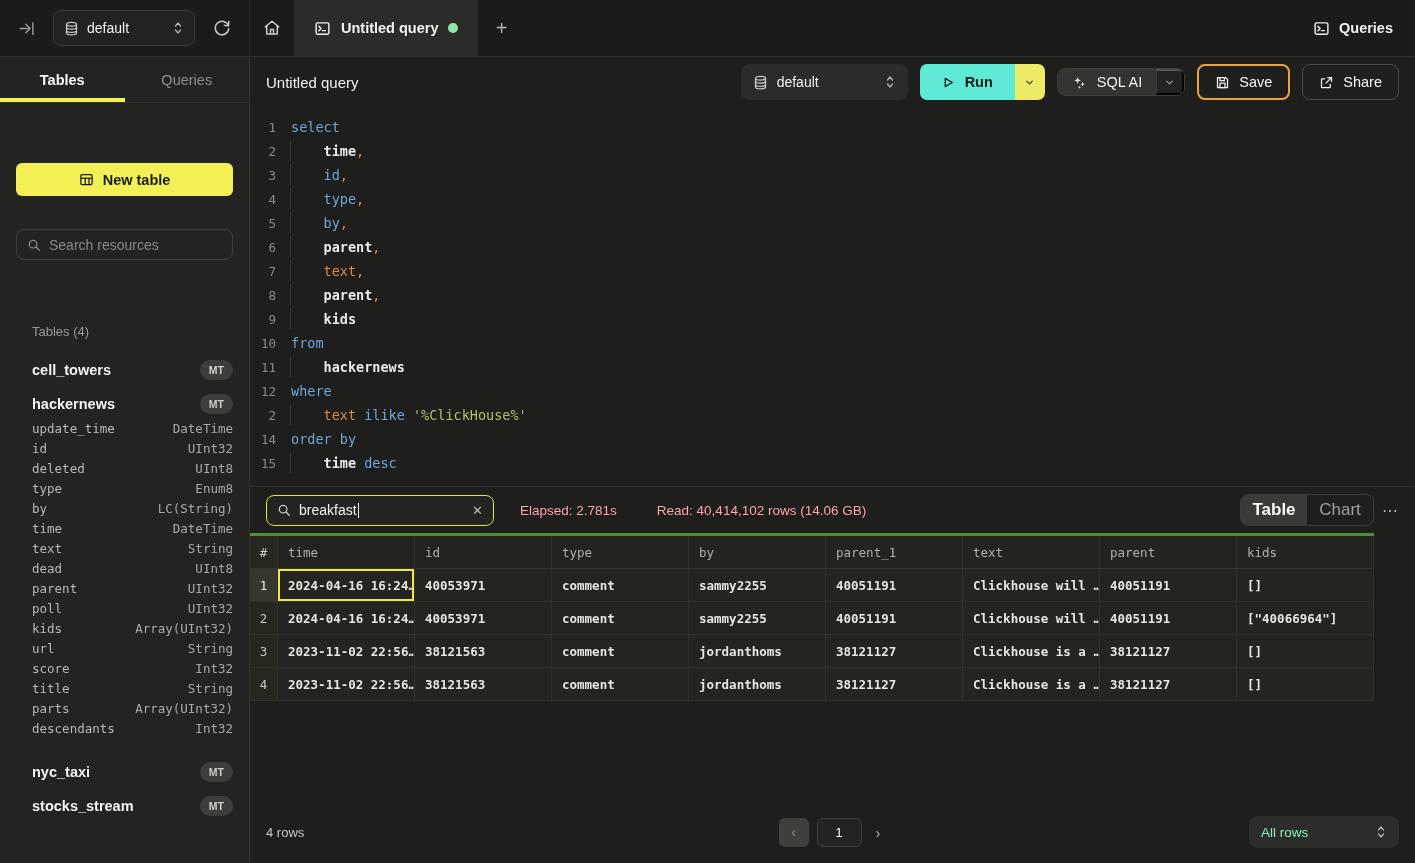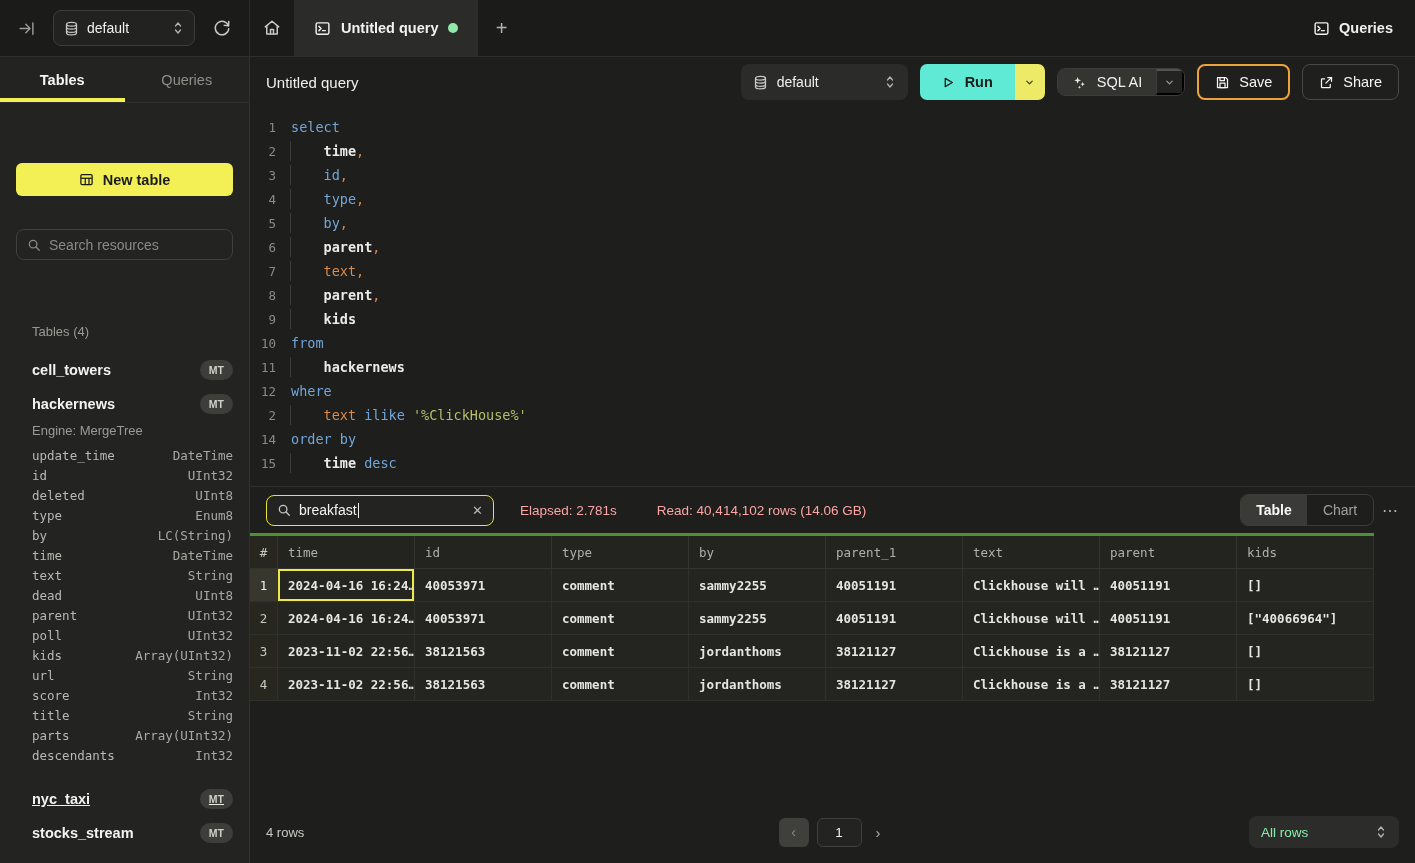--- a/index.html
+++ b/index.html
@@ -43,21 +43,21 @@
   .side-list { padding:24px 16px 0 16px; overflow:hidden; }
   .side-section-label { color:#9a9a95; font-size:13px; margin-bottom:14px; padding-left:16px; }
   .tbl-item { display:flex; align-items:center; justify-content:space-between; padding:7px 0 7px 16px; cursor:pointer; }
   .tbl-item .nm { color:#f2f2f0; font-size:14.5px; font-weight:700; }
   .mt-badge { background:#3d3d3a; color:#cfcfca; font-size:10.5px; font-weight:700; padding:4px 9px; border-radius:10px; }
   .engine-row { color:#9a9a95; font-size:13px; padding:2px 0 10px 16px; }
   .col-rows { padding-left:16px; }
   .col-row { display:flex; justify-content:space-between; height:20px; align-items:flex-start; }
   .col-row .cn { color:#b9b9b3; font-size:12.5px; }
   .col-row .ct { color:#a9a9a3; font-size:12.5px; }
-  .tbl-item.spaced { margin-top:14px;text-decoration:underline; }
+  .tbl-item.spaced { margin-top:14px; }
 
   
   .main { flex:1; display:flex; flex-direction:column; min-width:0; }
   .query-toolbar { height:50px; display:flex; align-items:center; padding:0 16px; gap:12px; }
   .query-title { font-size:15px; color:#f0f0ee; margin-right:auto; }
   .tb-select { display:flex; align-items:center; gap:9px; width:167px; height:36px; padding:0 12px; background:#2b2b29; border:none; border-radius:8px; color:#f0f0ee; cursor:pointer; font-size:14px; }
   .tb-select .lbl { flex:1; text-align:left; }
   .run-btn { display:flex; height:36px; border-radius:7px; overflow:hidden; cursor:pointer; }
   .run-main { display:flex; align-items:center; gap:10px; padding:0 22px; background:#5eead4; color:#1c1c1a; font-size:14.5px; font-weight:700; }
   .run-caret { width:30px; display:flex; align-items:center; justify-content:center; background:#ecea67; color:#3c3c20; }
@@ -81,21 +81,21 @@
   
   .results-bar { height:46px; display:flex; align-items:center; padding:0 16px; }
   .res-search { width:228px; height:31px; display:flex; align-items:center; gap:8px; padding:0 10px; background:#232321; border:1.5px solid #e6e332; border-radius:8px; }
   .res-search .val { color:#f2f2ef; font-size:14px; flex:1; display:flex; align-items:center; }
   .caret-bar { display:inline-block; width:1.5px; height:15px; background:#f0f0ee; margin-left:1px; }
   .clear-x { background:none; border:none; color:#b9b9b4; font-size:13px; cursor:pointer; }
   .stat { color:#fca5a5; font-size:13.5px; }
   .stat.el { margin-left:26px; }
   .stat.rd { margin-left:40px; }
   .seg-ctl { margin-left:auto; display:flex; border:1px solid #3c3c3a; border-radius:8px; overflow:hidden; height:32px; }
-  .seg { width:66px; background:none; border:none; color:#a0a09b; font-size:14px; cursor:pointer; font-family:inherit; }
+  .seg { width:66px; background:none; border:none; color:#a0a09b; font-size:17px; cursor:pointer; font-family:inherit; }
   .seg.active { background:#3a3a37; color:#fafaf8; font-weight:700; }
   .more-btn { background:none; border:none; color:#b4b4af; font-size:16px; margin-left:8px; cursor:pointer; letter-spacing:1px; }
 
   
   .table-area { flex:1; overflow:hidden; }
   .rgrid { display:grid; grid-template-columns:28px repeat(8,137px); border-top:3px solid #4e9130; width:1124px; }
   .th { height:33px; display:flex; align-items:center; padding:0 10px; color:#b0b0aa; font-size:12.5px; font-family:"DejaVu Sans Mono", monospace; background:#232320; border-right:1px solid #34342f; border-bottom:1px solid #34342f; }
   .td { height:33px; display:flex; align-items:center; padding:0 10px; color:#e6e6e1; font-weight:700; font-size:12.5px; font-family:"DejaVu Sans Mono", monospace; background:#242420; border-right:1px solid #31312c; border-bottom:1px solid #31312c; white-space:nowrap; overflow:hidden; cursor:default; }
   .td.rownum, .th.rownum { justify-content:center; padding:0; color:#c9c9c4; font-weight:400; background:#27271f; }
   .td.rownum.sel-row { background:#37372e; color:#f0f0ec; }
@@ -221,21 +221,20 @@
 
       <div class="tbl-item">
         <span class="nm">cell_towers</span>
         <span class="mt-badge">MT</span>
       </div>
 
       <div class="tbl-item">
         <span class="nm">hackernews</span>
         <span class="mt-badge">MT</span>
       </div>
-      <div class="engine-row">Engine: MergeTree</div>
       <div class="col-rows mono">
           <div class="col-row">
             <span class="cn">update_time</span>
             <span class="ct">DateTime</span>
           </div>
           <div class="col-row">
             <span class="cn">id</span>
             <span class="ct">UInt32</span>
           </div>
           <div class="col-row">

